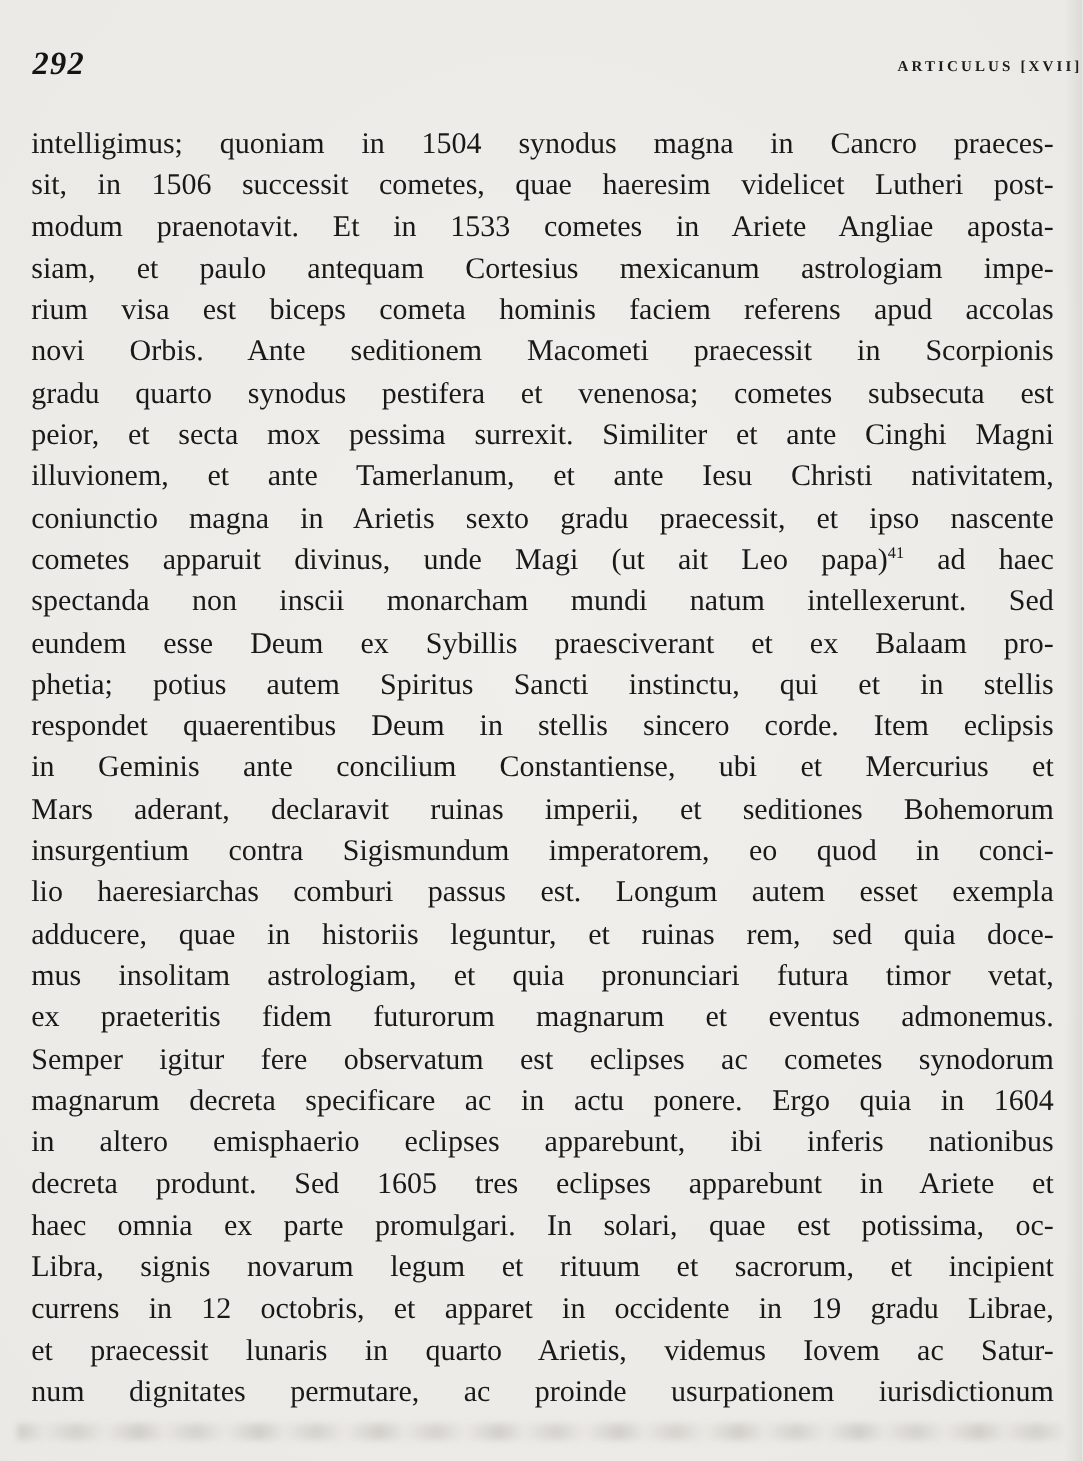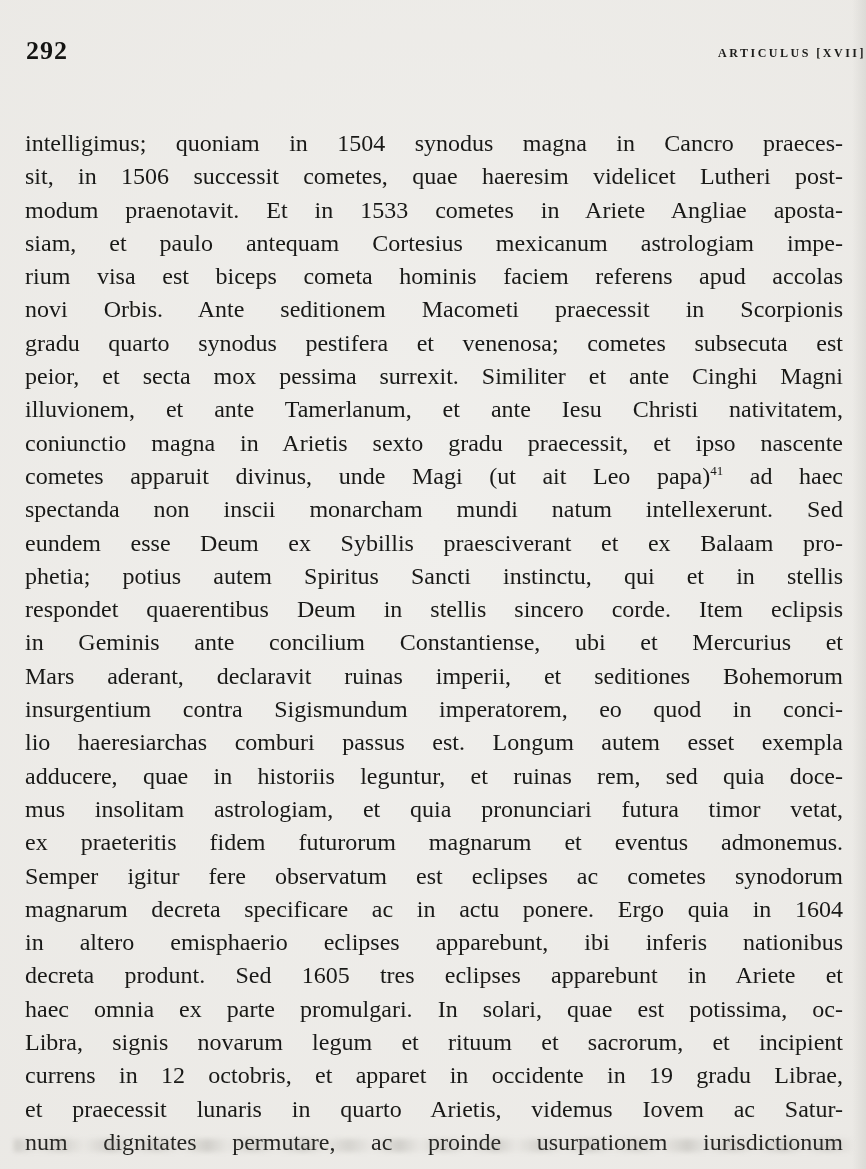--- a/index.html
+++ b/index.html
@@ -22,38 +22,38 @@
     color: #1a1a18;
   }
   .page-number {
     position: absolute;
     left: 26px;
     top: 36px;
     font-size: 26px;
     font-weight: bold;
     letter-spacing: 1px;
     color: #141412;
+    font-style: italic;
   }
   .running-head {
     position: absolute;
     left: 0;
     top: 46px;
     width: 100%;
     text-align: right;
     font-size: 12px;
     font-weight: bold;
     letter-spacing: 2.5px;
     color: #1c1c1a;
   }
   .text-block {
     position: absolute;
     left: 25px;
     top: 99px;
     width: 818px;
-    margin-top: 28px;
   }
   .text-line {
     height: 33.3px;
     line-height: 33.3px;
     font-size: 24px;
     text-align: justify;
     text-align-last: justify;
     white-space: normal;
     word-spacing: 1px;
     color: #191917;

